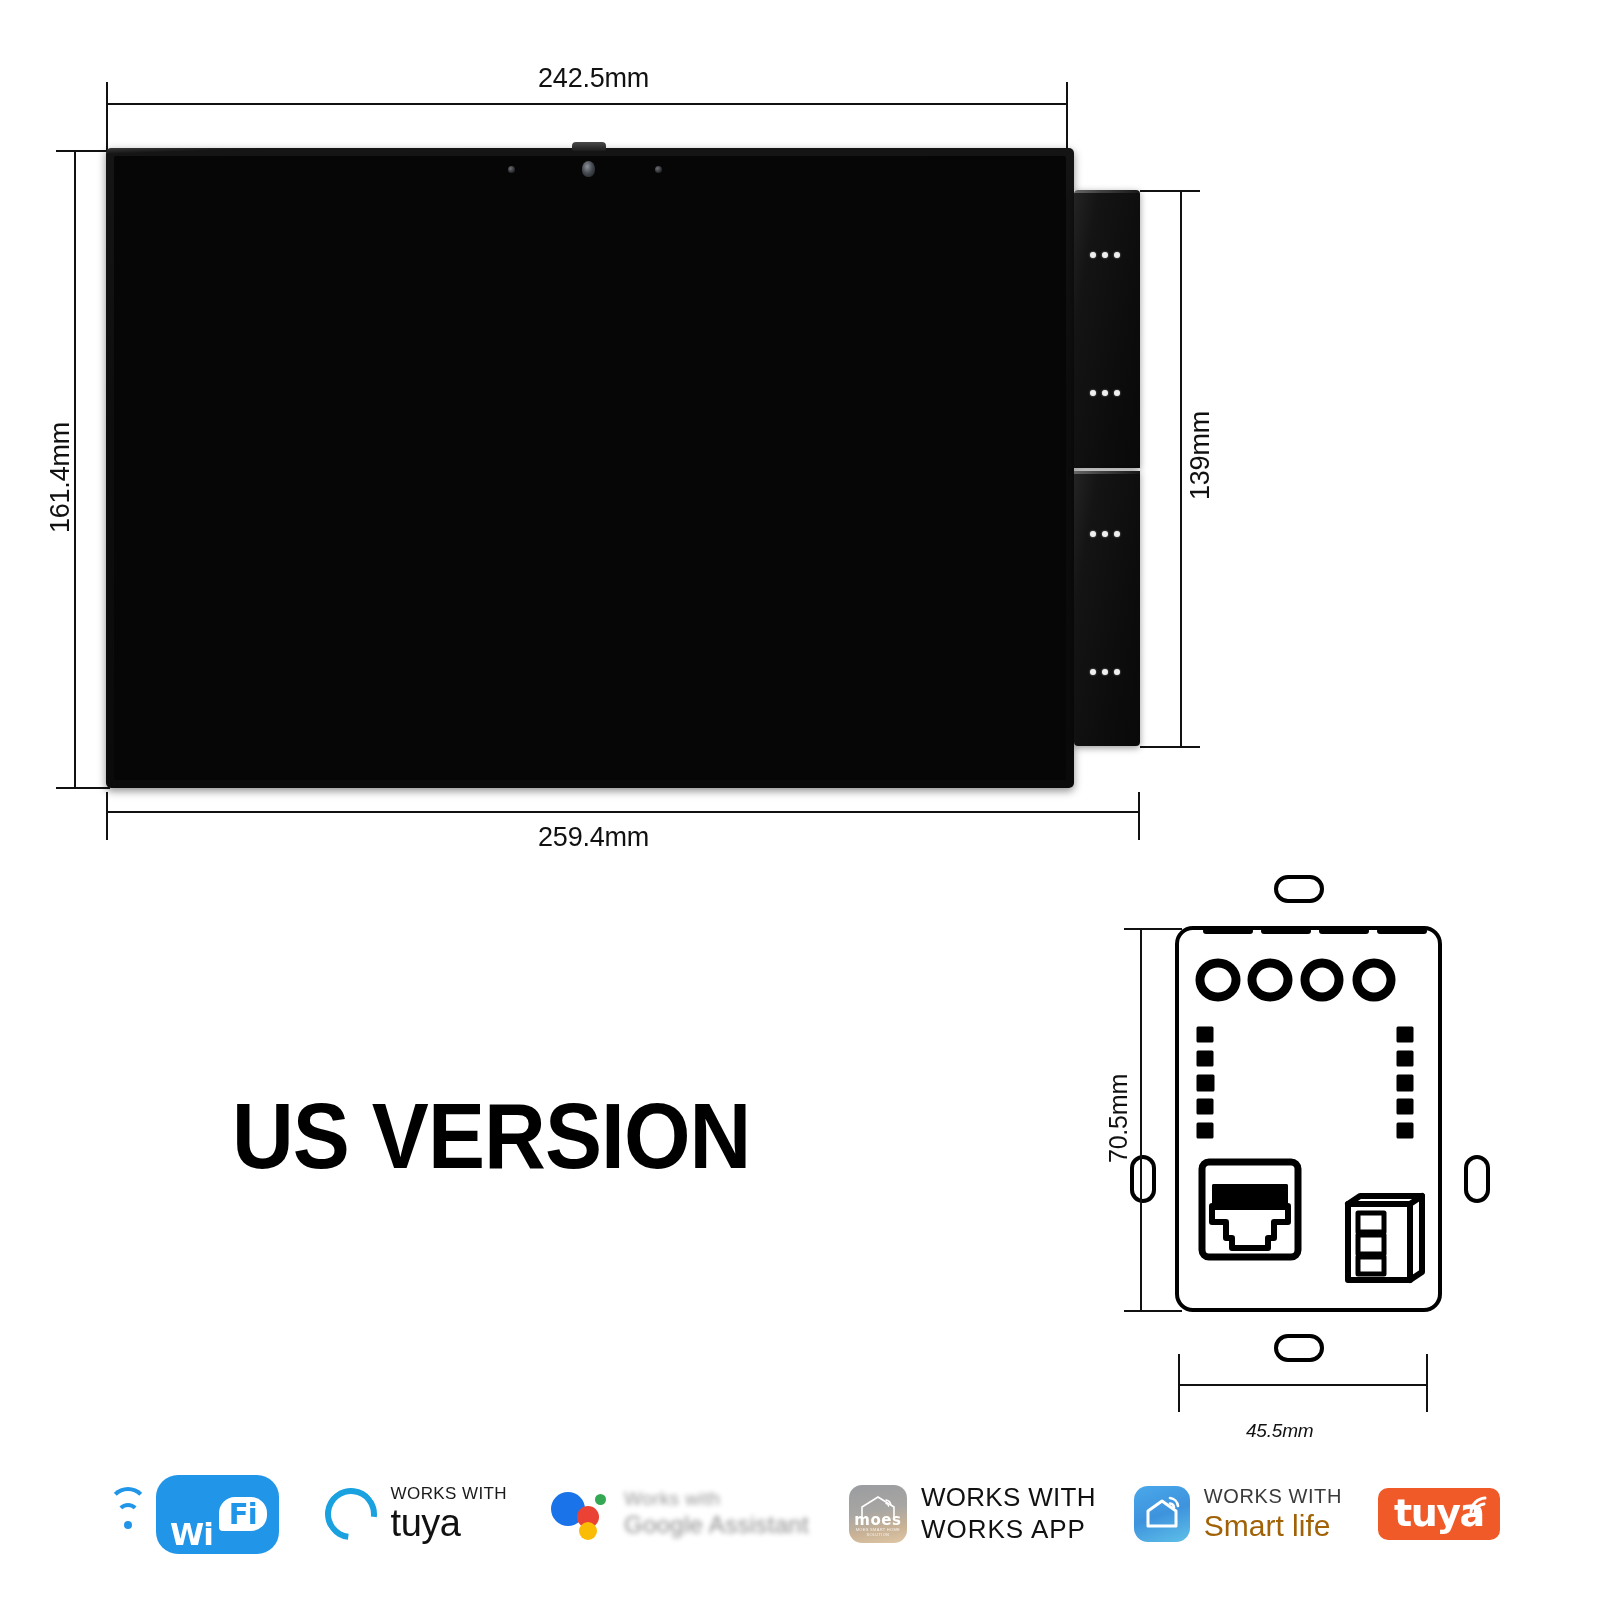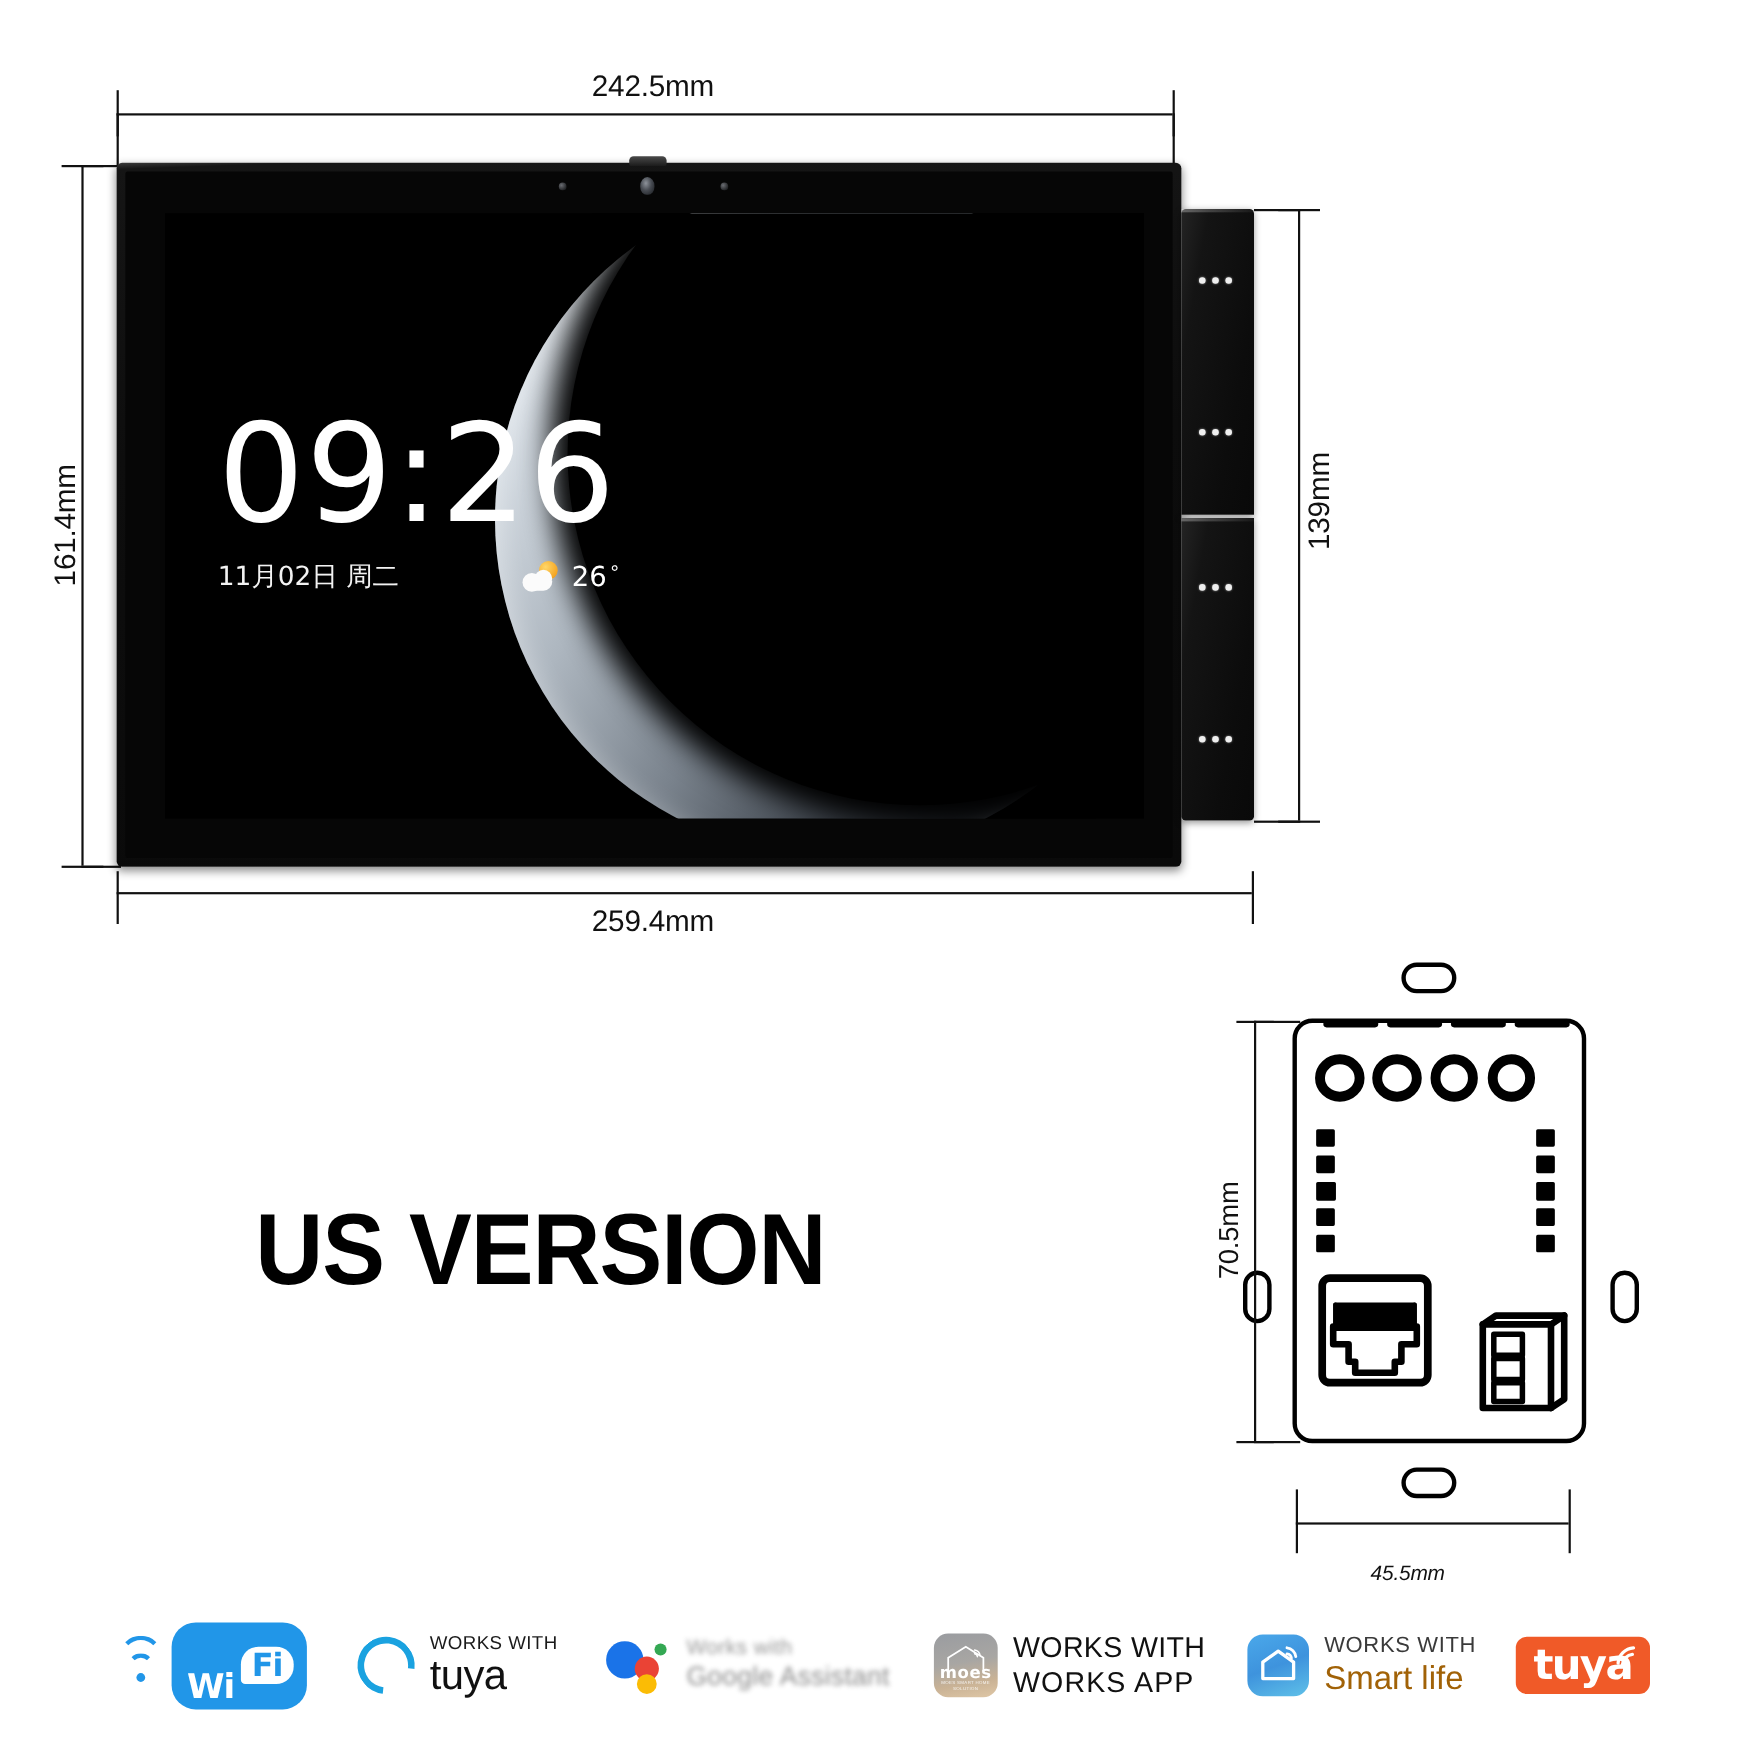--- a/index.html
+++ b/index.html
@@ -305,49 +305,20 @@
 
     <div class="tablet-body" style="left:106px; top:148px; width:968px; height:640px;">
       <div class="tablet-bezel-inner" style="left:8px; top:8px; right:8px; bottom:8px;"></div>
     </div>
 
     <div class="cam-nub" style="left:572px; top:142px;"></div>
     <div class="cam-lens" style="left:582px; top:161px;"></div>
     <div class="cam-dot" style="left:508px; top:166px;"></div>
     <div class="cam-dot" style="left:655px; top:166px;"></div>
 
-    <div class="screen" style="left:150px; top:194px; width:890px; height:550px;">
-
-      <div class="moon-wrap">
-        <div class="moon-core" style="left:300px; top:-28px; width:612px; height:612px;"></div>
-        <div class="moon-texture" style="left:300px; top:-28px; width:612px; height:612px;"></div>
-        <div class="moon-limb" style="left:300px; top:-28px; width:612px; height:612px;"></div>
-        <div class="moon-shadow" style="left:366px; top:-102px; width:640px; height:640px;"></div>
-      </div>
-
-      <div class="clock-block" style="left:48px; top:176px;">
-        <div class="clock-time" style="font-size:124px;">09:26</div>
-        <div class="clock-sub">
-          <div class="clock-date" style="font-size:24px;">11月02日  周二</div>
-
-          <div class="clock-weather" style="margin-left:112px;">
-            <div class="wx-icon" style="width:36px; height:30px;">
-              <div class="wx-sun" style="left:15px; top:1px; width:17px; height:17px;"></div>
-              <div class="wx-cloud">
-                <i style="left:0px; top:12px; width:17px; height:17px;"></i>
-                <i style="left:11px; top:9px; width:16px; height:16px;"></i>
-                <b style="left:1px; top:19px; width:26px; height:9px;"></b>
-              </div>
-            </div>
-            <div class="clock-temp" style="font-size:25px; margin-left:9px;">26</div>
-            <div class="clock-temp" style="font-size:17px; margin-left:3px; align-self:flex-start; margin-top:2px;">°</div>
-          </div>
-        </div>
-      </div>
-    </div>
 
     <div class="side-module top-cap" style="left:1074px; top:190px; width:66px; height:278px;">
       <div class="side-sheen" style="top:0;"></div>
       <div class="side-dots" style="left:16px; top:62px;">
           <span></span>
           <span></span>
           <span></span>
         </div>
       <div class="side-dots" style="left:16px; top:200px;">
           <span></span>

